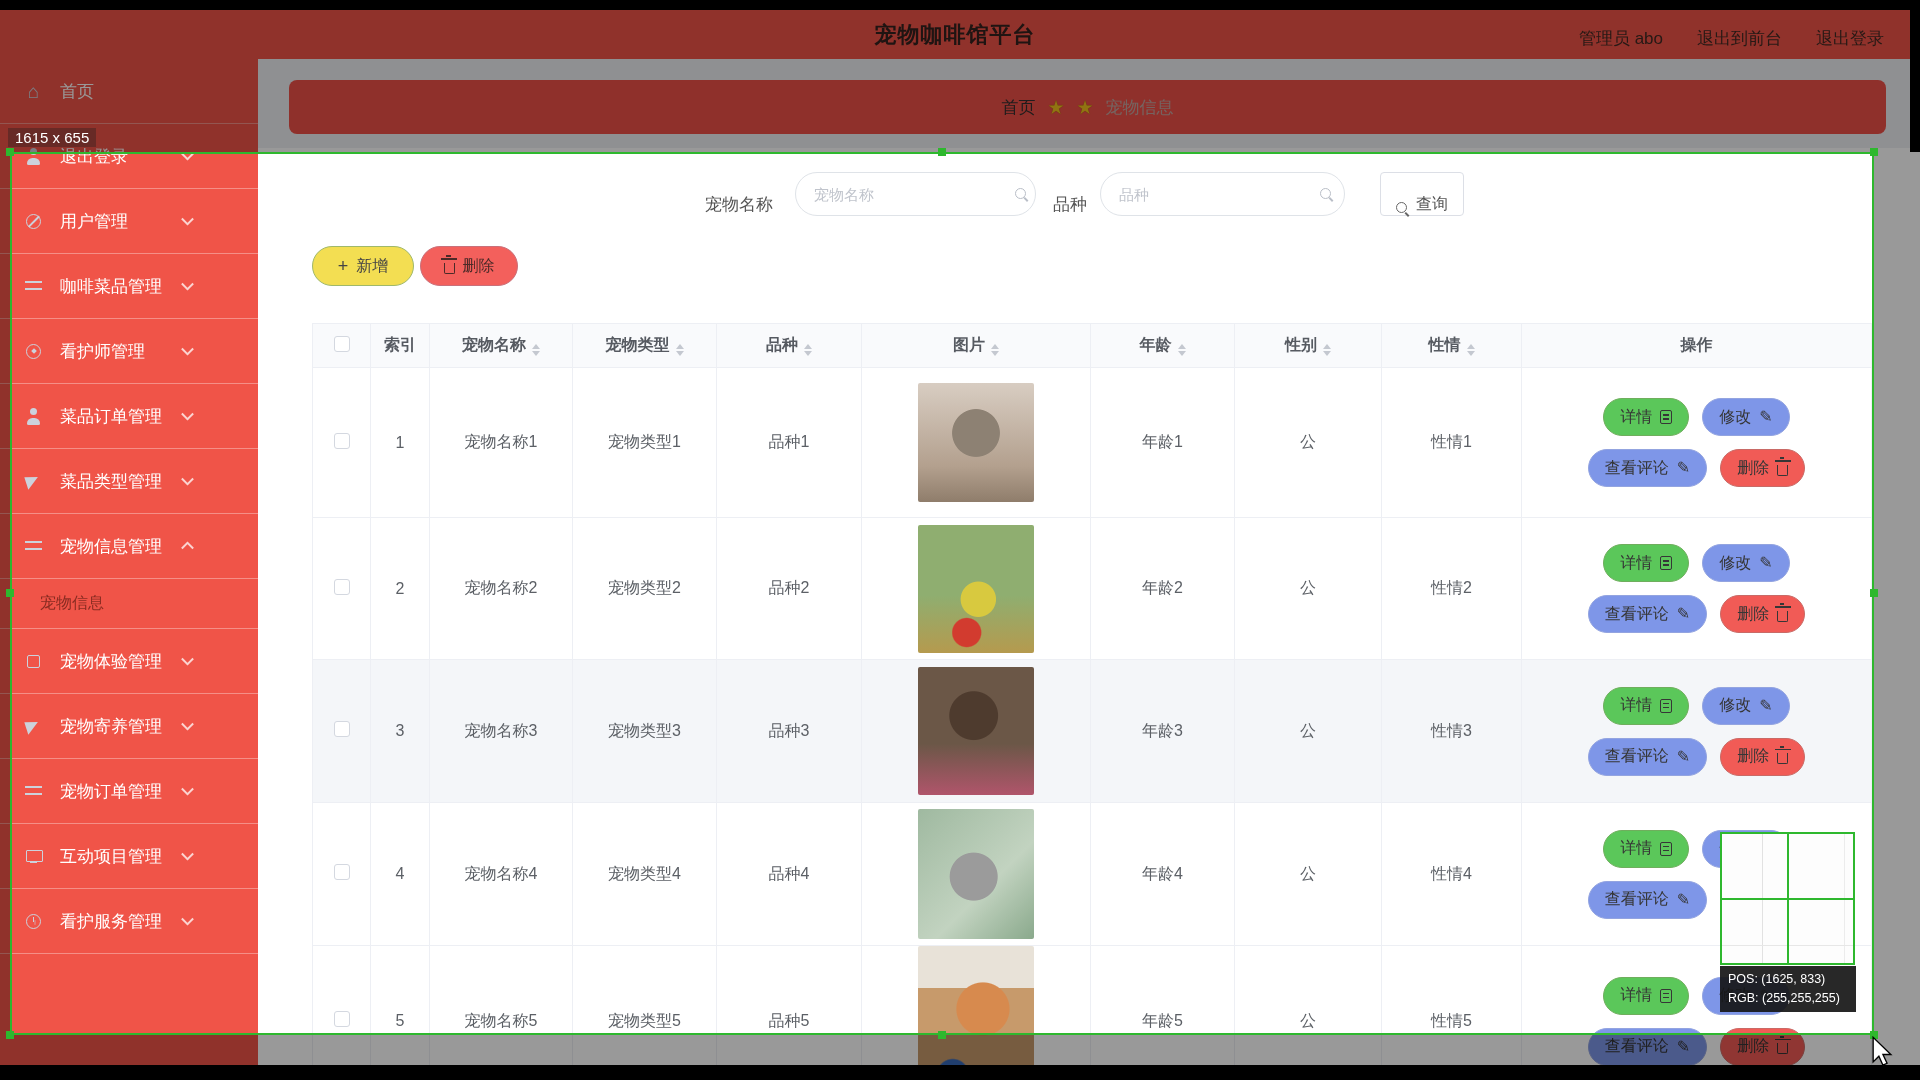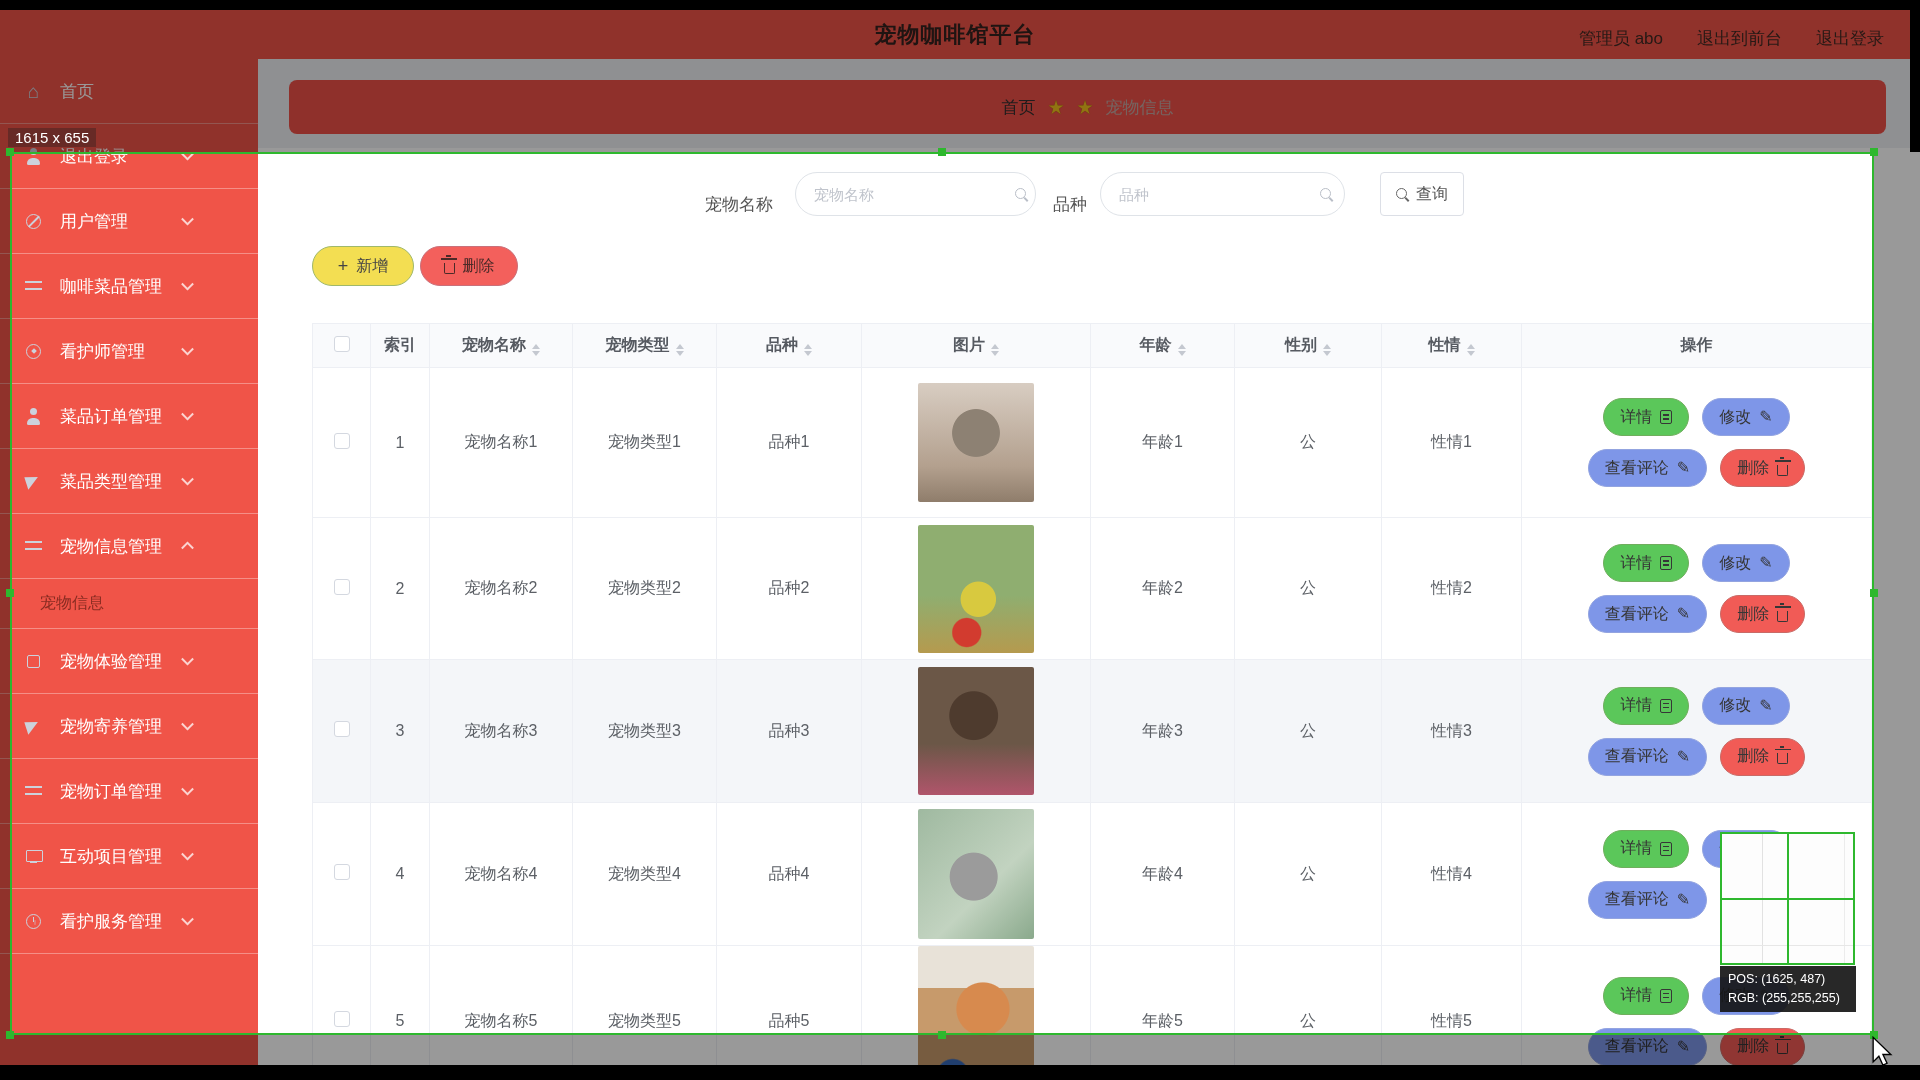--- a/index.html
+++ b/index.html
@@ -57,21 +57,21 @@
   
   .f-label{position:absolute;font-size:17px;color:#555;top:35px;height:44px;line-height:44px;}
   .s-input{position:absolute;top:24px;height:44px;border:1px solid #dfe3e8;border-radius:22px;background:#fff;
            display:flex;align-items:center;padding:0 16px;}
   .s-input input{border:none;outline:none;flex:1;font-size:15px;color:#555;background:transparent;}
   .s-input input::placeholder{color:#c0c4cc;}
   .mag{display:inline-block;position:relative;width:13px;height:13px;color:#b9bec7;}
   .mag::before{content:'';position:absolute;left:0;top:0;width:9px;height:9px;border:1.6px solid currentColor;border-radius:50%;}
   .mag::after{content:'';position:absolute;left:9.5px;top:9.5px;width:1.8px;height:5px;background:currentColor;transform:rotate(-45deg);}
   .query-btn{position:absolute;left:1122px;top:24px;width:84px;height:44px;border:1px solid #dcdfe6;border-radius:4px;
-             background:#fff;display:flex;align-items:center;justify-content:center;gap:7px;font-size:16px;color:#555;cursor:pointer;}
+             background:#fff;display:flex;align-items:flex-end;justify-content:center;gap:7px;font-size:16px;color:#555;cursor:pointer;}
   .query-btn .mag{color:#666;}
 
   
   .pill{position:absolute;top:98px;height:40px;border-radius:20px;display:flex;align-items:center;justify-content:center;
         gap:8px;font-size:16px;cursor:pointer;}
   .add-btn{left:54px;width:102px;background:#f3de52;border:1.5px solid #9fb86b;color:#454545;}
   .del-btn{left:162px;width:98px;background:#f3605c;border:1.5px solid #c9707a;color:#4c2a28;}
   .plus{font-size:18px;line-height:1;}
 
   
@@ -506,20 +506,20 @@
   <div class="size-label">1615 x 655</div>
 
   <div class="magnifier">
     <div class="gv"></div>
     <div class="gv2"></div>
     <div class="gh"></div>
     <div class="cv"></div>
     <div class="ch"></div>
   </div>
   <div class="pos-tip">
-    <div>POS:  (1625, 487)</div>
+    <div>POS:  (1625, 833)</div>
     <div>RGB:  (255,255,255)</div>
   </div>
 
   <svg class="cursor" width="22" height="30" viewBox="0 0 15 22">
     <polygon points="1,1 1,19 5.2,14.8 8.2,21.4 11.2,20 8.2,13.6 14,13.6" fill="#ffffff" stroke="#000000" stroke-width="1"></polygon>
   </svg>
 </div>
 
 </body></html>

